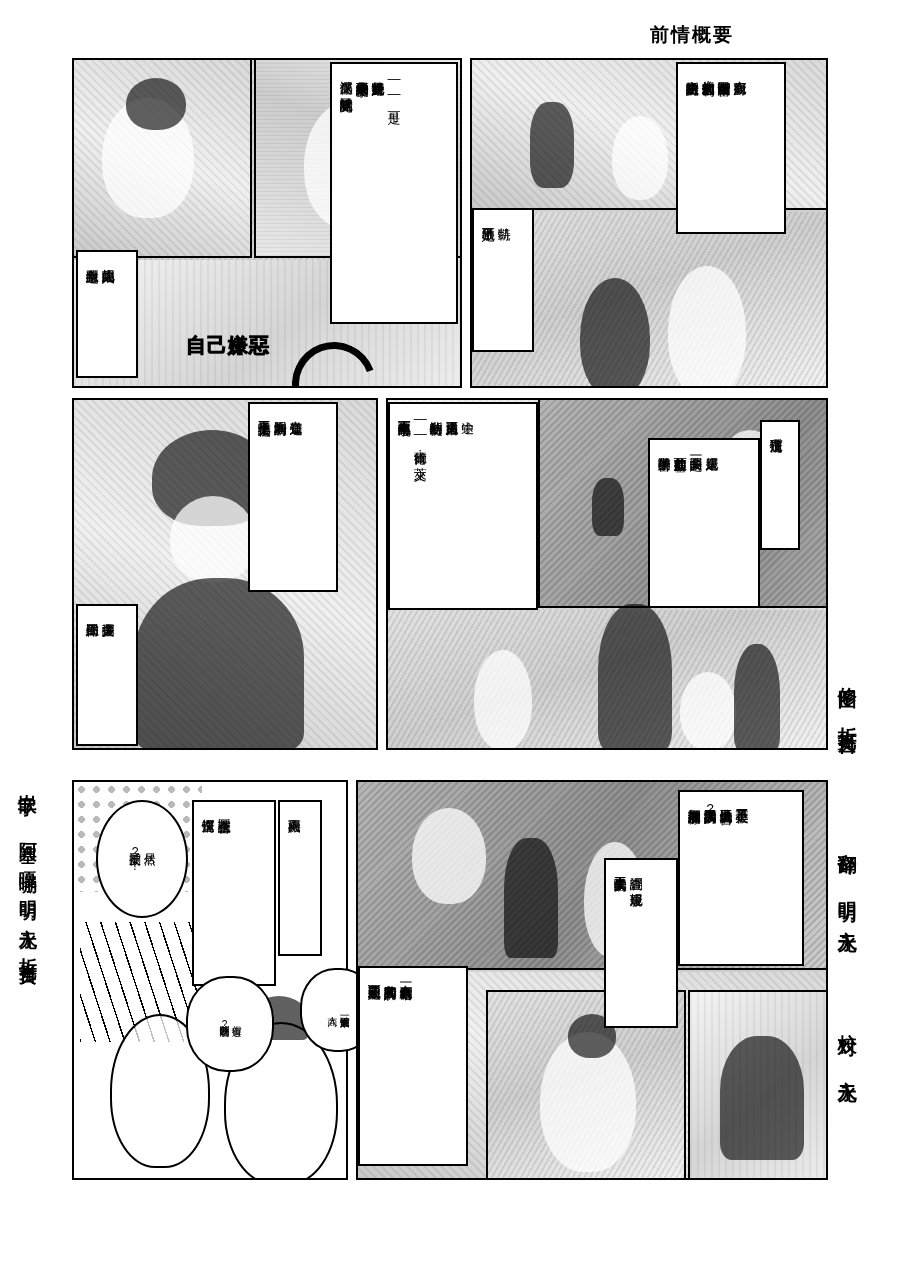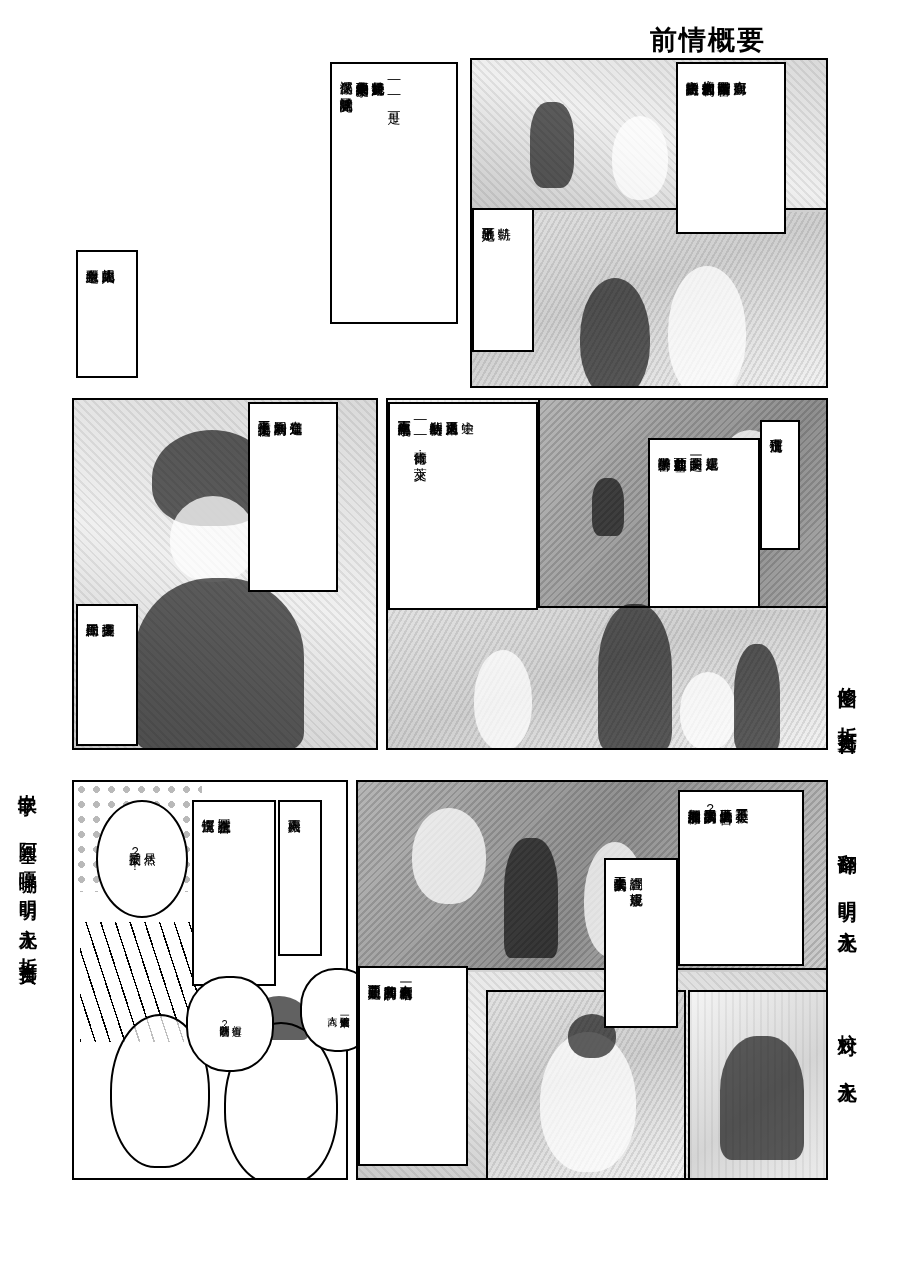--- a/index.html
+++ b/index.html
@@ -24,21 +24,21 @@
     white-space: pre-line;
     line-height: 1.22;
     letter-spacing: 0.02em;
     color: #000;
   }
   
   #title {
     position: absolute;
     left: 650px;
     top: 22px;
-    font-size: 27px;
+    font-size: 19px;
     font-weight: bold;
     letter-spacing: 2px;
     color: #000;
     font-family: "DejaVu Sans", sans-serif;
   }
   
   .panel {
     position: absolute;
     border: 2px solid #000;
     background: #fff;
@@ -132,20 +132,39 @@
     color: #000;
   }
 </style>
 </head>
 <body>
 
 <div id="page">
 
   <div id="title">前情概要</div>
 
+  <div class="panel" style="left:72px; top:58px; width:390px; height:330px;">
+    <div class="art tone-a"></div>
+    <div class="subframe" style="left:-2px; top:-2px; width:180px; height:200px;">
+      <div class="art tone-b"></div>
+      <div class="blob light" style="left:28px; top:38px; width:92px; height:120px;"></div>
+      <div class="blob dark" style="left:52px; top:18px; width:60px; height:52px;"></div>
+    </div>
+    <div class="subframe" style="left:180px; top:-2px; width:212px; height:200px;">
+      <div class="art tone-c"></div>
+      <div class="blob light" style="left:48px; top:40px; width:96px; height:130px;"></div>
+      <div class="blob dark" style="left:76px; top:22px; width:52px; height:46px;"></div>
+    </div>
+    <div class="art tone-d" style="top:200px;"></div>
+    <div class="sfx" style="left:112px; top:272px; font-size:20px; letter-spacing:1px;
+                -webkit-text-stroke:1px #000; color:#fff;">自己嫌惡</div>
+    <div style="position:absolute; left:218px; top:282px; width:70px; height:70px;
+                border:7px solid #000; border-radius:50%; border-right-color:transparent;
+                transform:rotate(25deg);"></div>
+  </div>
 
   <div class="tbox" style="left:330px; top:62px; width:128px; height:262px;">
     <div class="vtext">——可是
 凱特見康妮對於她
 與蘭多夫的婚約隻字不提
 深感受傷 說完話就離開了</div>
   </div>
   <div class="tbox" style="left:76px; top:250px; width:62px; height:128px;">
     <div class="vtext">康妮由此陷入
 自我厭惡之中</div>

